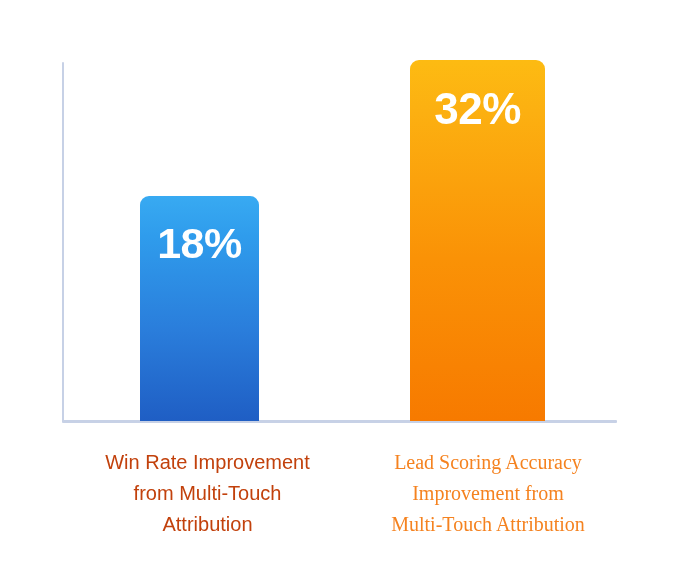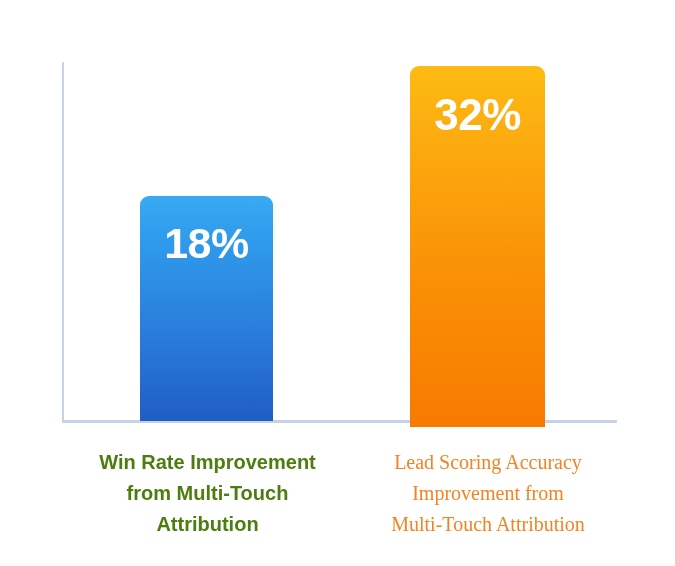--- a/index.html
+++ b/index.html
@@ -52,33 +52,32 @@
 
   
   .bar {
     position: absolute;
     border-radius: 9px 9px 0 0;
   }
 
   .bar-blue {
     left: 140px;
     top: 196px;
-    width: 133px;
+    width: 119px;
     height: 225px;
     background: linear-gradient(180deg, #38aaf2 0%, #2f9cec 18%, #2a7ddb 60%, #1f5ec4 100%);
     text-decoration: underline;
   }
 
   .bar-orange {
     left: 410px;
     top: 60px;
     width: 135px;
     height: 361px;
     background: linear-gradient(180deg, #fdbb12 0%, #fcb011 14%, #fa9206 55%, #f77a00 100%);
-    margin-top: 6px;
   }
 
   .bar-value {
     position: absolute;
     left: 0;
     width: 100%;
     text-align: center;
     color: #ffffff;
     font-weight: bold;
     letter-spacing: -0.5px;
@@ -103,22 +102,21 @@
     font-size: 20px;
     line-height: 31px;
     font-weight: normal;
     white-space: pre-line;
   }
 
   .cat-label-blue {
     left: 70px;
     top: 447px;
     width: 275px;
-    color: #4d7c0f;
-    font-weight: bold;
+    color: #c2410c;
   }
 
   .cat-label-orange {
     left: 343px;
     top: 447px;
     width: 290px;
     color: #f5821f;
     font-family: Liberation Serif, serif;
   }
 </style>

